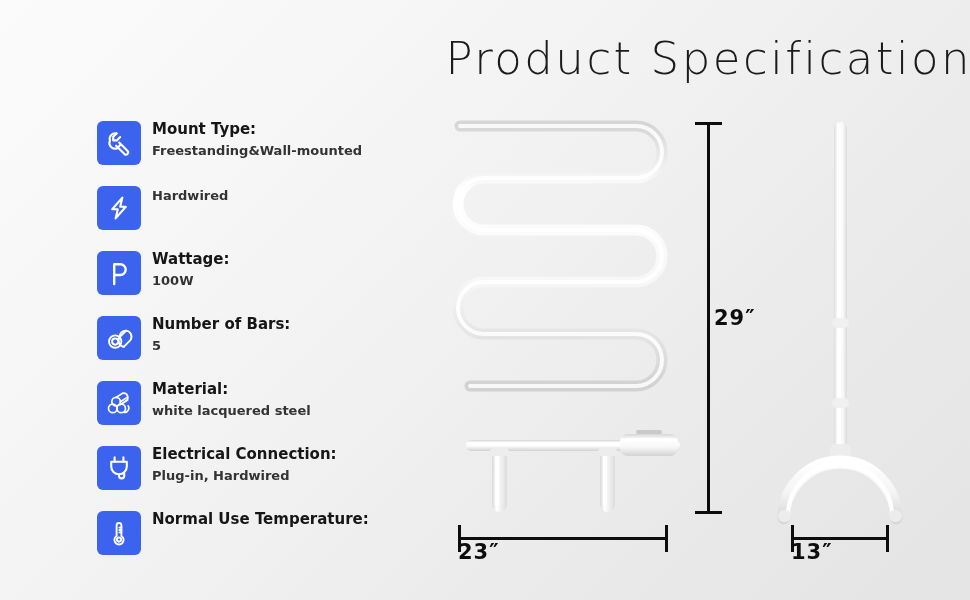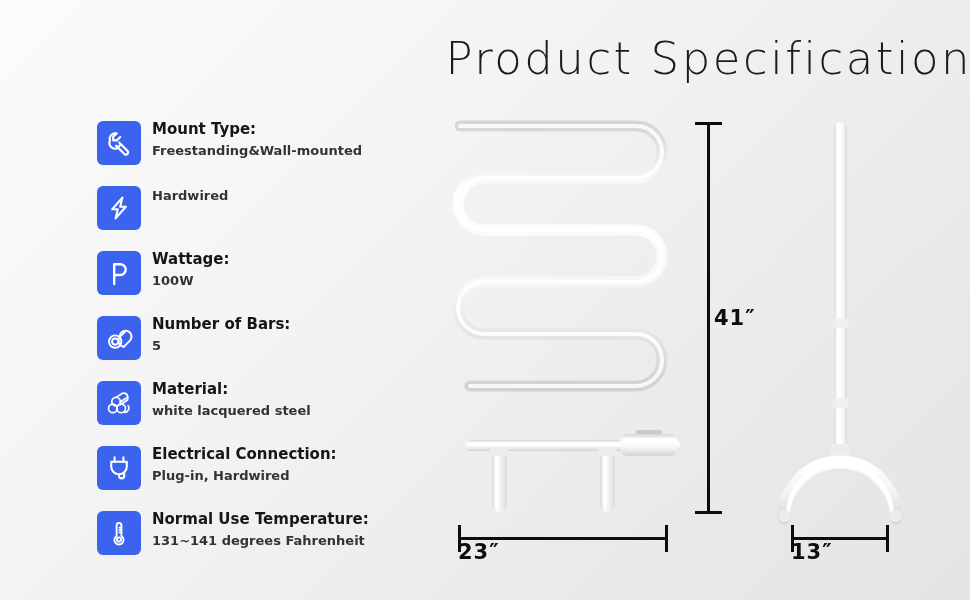--- a/index.html
+++ b/index.html
@@ -246,21 +246,20 @@
         <svg width="28" height="28" viewBox="0 0 28 28" fill="none" stroke="#ffffff" stroke-width="1.9" stroke-linecap="round" stroke-linejoin="round">
           <path d="M16.4 17V6.4a2.4 2.4 0 0 0-4.8 0V17a4.6 4.6 0 1 0 4.8 0z"></path>
           <circle cx="14" cy="20.6" r="2.1"></circle>
           <path d="M16.4 8.6h-2"></path>
           <path d="M16.4 11h-2"></path>
           <path d="M16.4 13.4h-2"></path>
         </svg>
       </div>
       <div class="spec-text">
         <div class="spec-label">Normal Use Temperature:</div>
-        <div class="spec-value">131~141 degrees Fahrenheit</div>
       </div>
     </div>
 
   </div>
 
   <div id="product-front">
     <svg width="250" height="420" viewBox="0 0 250 420" fill="none">
       <defs>
         <linearGradient id="tubeV" x1="0" y1="0" x2="1" y2="0">
           <stop offset="0%" stop-color="#cfcfcf"></stop>
@@ -340,20 +339,20 @@
   </div>
 
   <div class="dim-line" id="dim-w1-bar"></div>
   <div class="dim-line" id="dim-w1-capL"></div>
   <div class="dim-line" id="dim-w1-capR"></div>
   <div id="dim-w1-label">23″</div>
 
   <div class="dim-line" id="dim-h-bar"></div>
   <div class="dim-line" id="dim-h-capT"></div>
   <div class="dim-line" id="dim-h-capB"></div>
-  <div id="dim-h-label">41″</div>
+  <div id="dim-h-label">29″</div>
 
   <div class="dim-line" id="dim-w2-bar"></div>
   <div class="dim-line" id="dim-w2-capL"></div>
   <div class="dim-line" id="dim-w2-capR"></div>
   <div id="dim-w2-label">13″</div>
 
 </div>
 
 </body></html>

